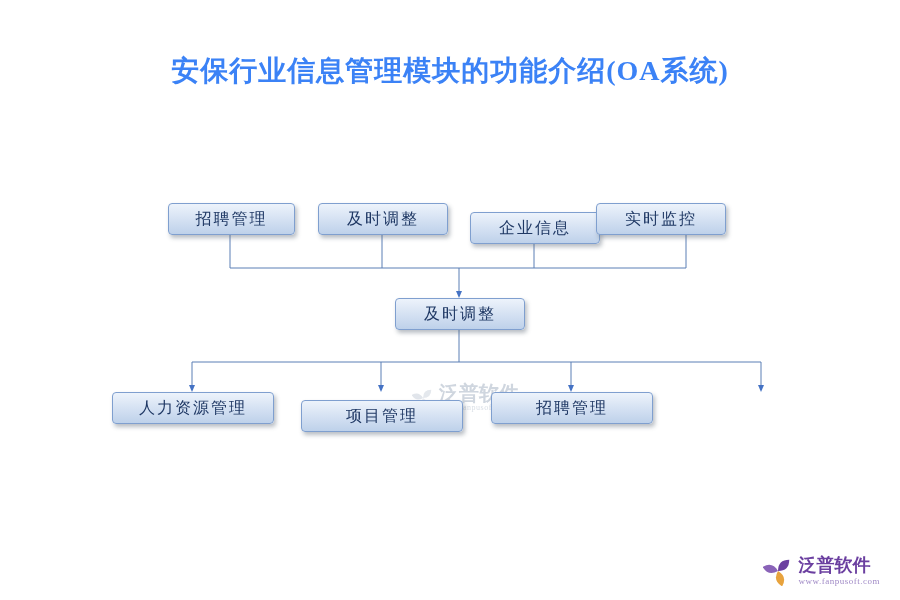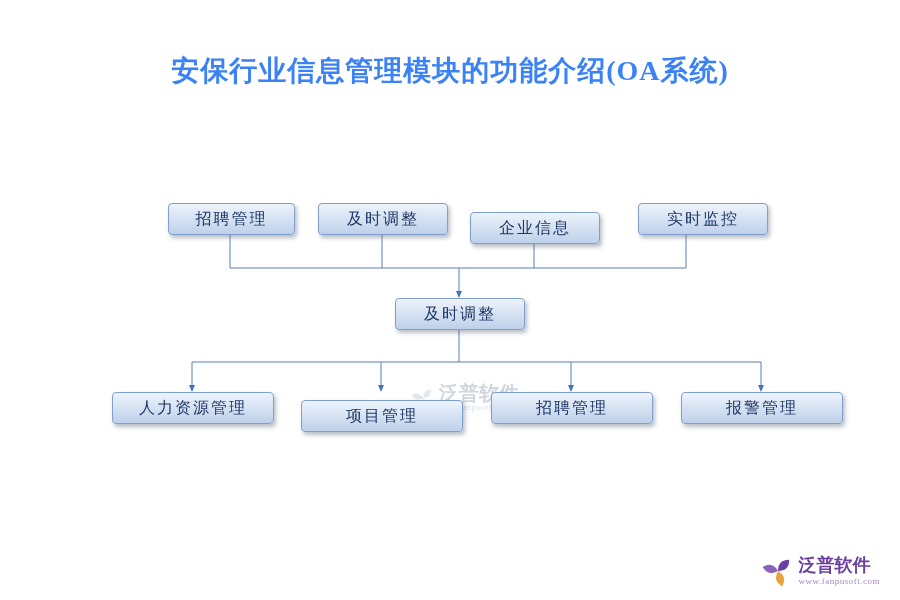--- a/index.html
+++ b/index.html
@@ -69,28 +69,27 @@
       <path d="M192,362 V385" marker-end="url(#arrow)"></path>
       <path d="M381,362 V385" marker-end="url(#arrow)"></path>
       <path d="M571,362 V385" marker-end="url(#arrow)"></path>
       <path d="M761,362 V385" marker-end="url(#arrow)"></path>
     </g>
   </svg>
 
   <div class="node" style="left:168px;top:203px;width:125px;">招聘管理</div>
   <div class="node" style="left:318px;top:203px;width:128px;">及时调整</div>
   <div class="node" style="left:470px;top:203px;width:128px;margin-top:9px;">企业信息</div>
-  <div class="node" style="left:638px;top:203px;width:128px;">实时监控</div>
+  <div class="node" style="left:596px;top:203px;width:128px;">实时监控</div>
 
   <div class="node" style="left:395px;top:298px;width:128px;">及时调整</div>
 
   <div class="node" style="left:112px;top:392px;width:160px;">人力资源管理</div>
   <div class="node" style="left:301px;top:400px;width:160px;">项目管理</div>
   <div class="node" style="left:491px;top:392px;width:160px;">招聘管理</div>
-  <div class="node" style="left:681px;top:392px;width:160px;">报警管理</div>
 
   <div class="footer-logo">
     <svg width="30" height="30" viewBox="0 0 32 32">
       <path d="M16 16 Q16 4 28 4 Q28 16 16 16 Z" fill="#6b3fa0"></path>
       <path d="M16 16 Q16 4 28 4 Q28 16 16 16 Z" fill="#e8a33d" transform="rotate(120 16 16)"></path>
       <path d="M16 16 Q16 4 28 4 Q28 16 16 16 Z" fill="#8a63b8" transform="rotate(240 16 16)"></path>
     </svg>
     <div>
       <div class="fl-text">泛普软件</div>
       <div class="fl-url">www.fanpusoft.com</div>

